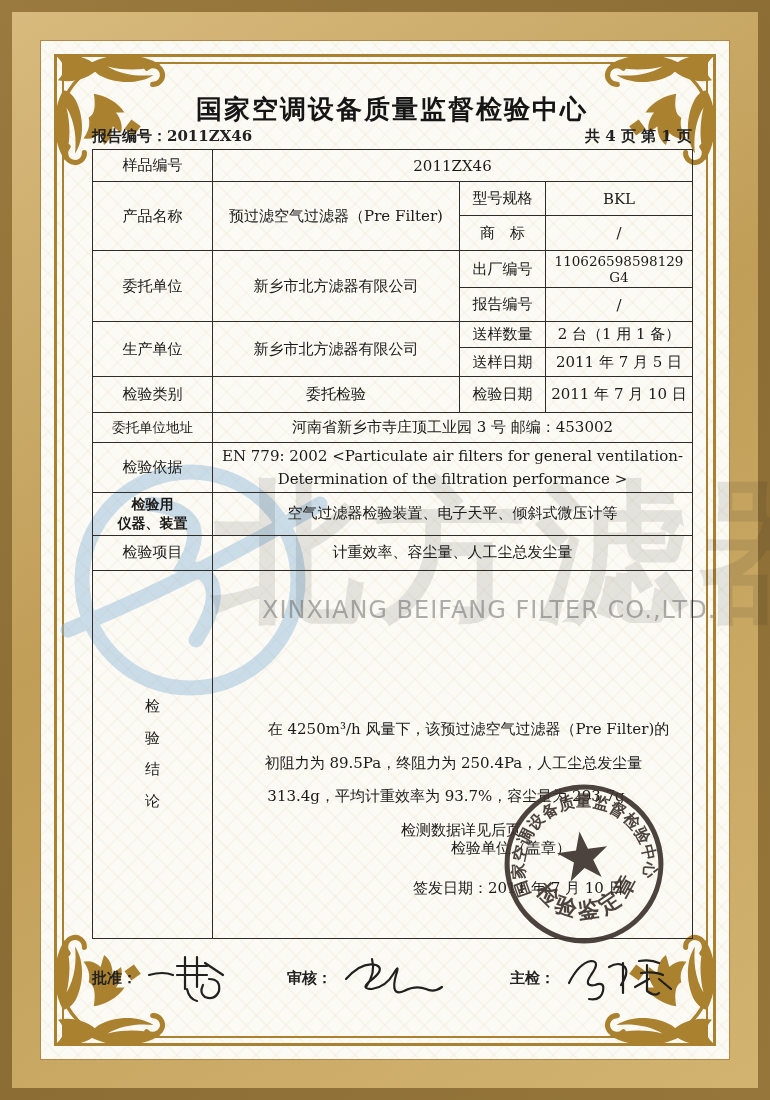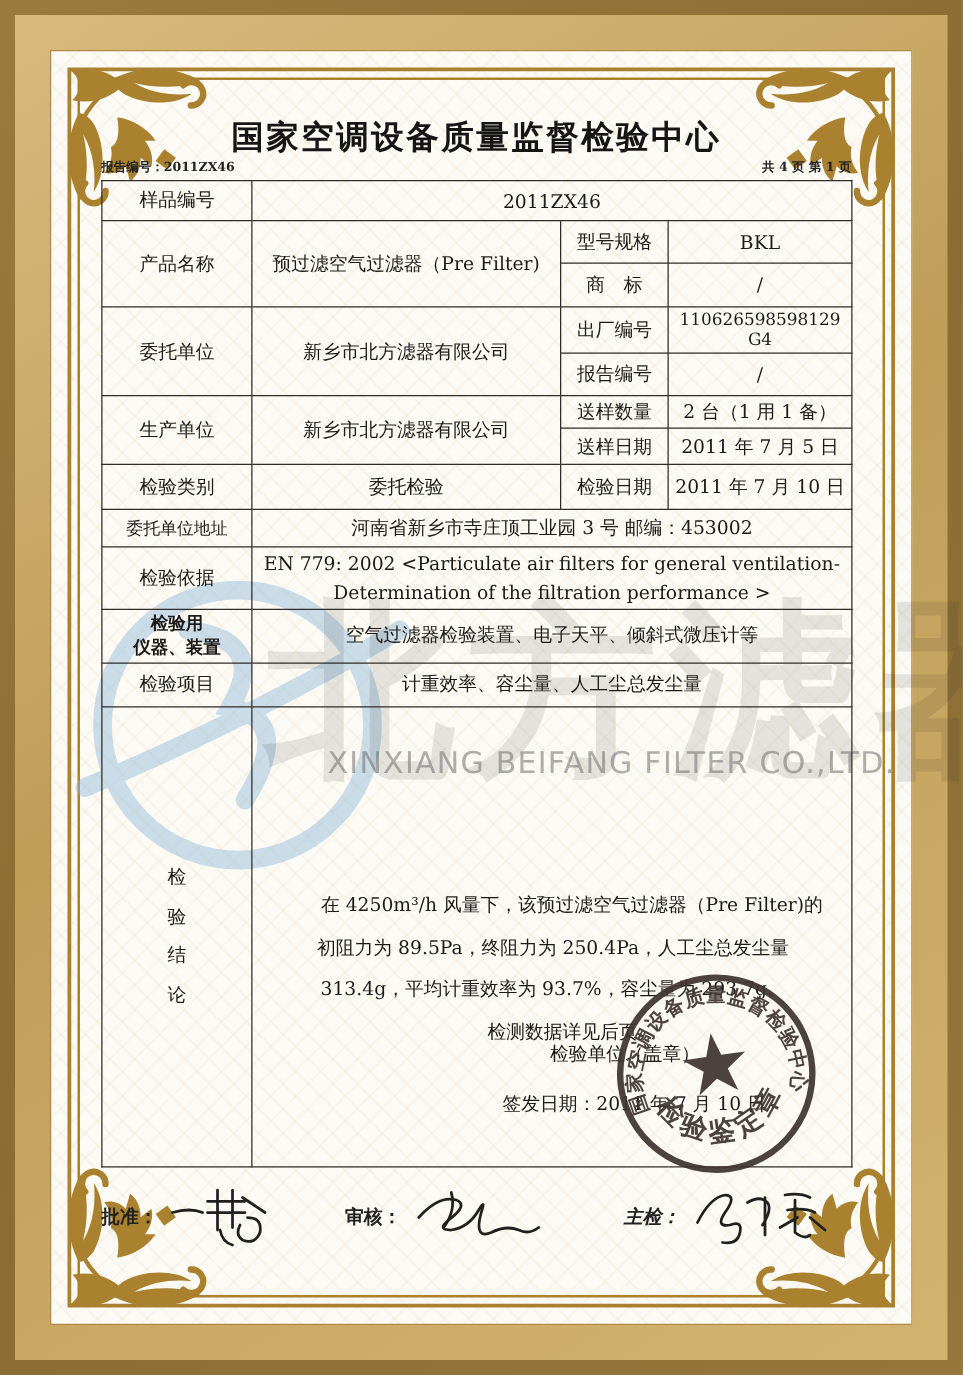--- a/index.html
+++ b/index.html
@@ -34,24 +34,24 @@
     font-family:"DejaVu Sans","Liberation Sans",sans-serif;
   }
   .wm-en{
     position:absolute;left:262px;top:596px;font-size:24px;letter-spacing:1px;
     color:rgba(110,110,110,0.55);white-space:nowrap;
     font-family:"DejaVu Sans","Liberation Sans",sans-serif;
   }
   .wm-logo{position:absolute;left:50px;top:452px;opacity:0.45;}
 
   
-  .content{position:absolute;left:81px;top:92px;width:600px;}
+  .content{position:absolute;left:92px;top:92px;width:600px;}
   .center-name{text-align:center;font-size:26px;font-weight:700;letter-spacing:2px;margin:0;color:#151515;}
   .report-title{text-align:center;font-size:31px;font-weight:700;letter-spacing:0.62em;text-indent:0.62em;margin:8px 0 10px 0;color:#151515;}
-  .meta-row{display:flex;justify-content:space-between;align-items:flex-end;font-size:10px;font-weight:700;margin-bottom:3px;}
+  .meta-row{display:flex;justify-content:space-between;align-items:flex-end;font-size:15px;font-weight:700;margin-bottom:3px;}
 
   table.rpt{border-collapse:collapse;width:600px;table-layout:fixed;}
   table.rpt td{
     border:1.6px solid #2e2b28;text-align:center;vertical-align:middle;
     font-size:15px;padding:2px 4px;color:#1c1a18;
   }
   td.pre{white-space:pre-line;line-height:1.35;font-weight:bold;}
   td.lft{text-align:left;padding-left:14px;}
   td.small{font-size:13.5px;line-height:1.5;padding:4px 8px;}
   .concl-label{white-space:pre-line;line-height:2.1;font-size:16px;vertical-align:middle;}
@@ -59,21 +59,21 @@
   .concl-text{padding:52px 14px 0 16px;font-size:15px;line-height:2.25;}
   .concl-text p{margin:0;text-indent:2em;}
   .unit-line{position:absolute;left:238px;top:268px;font-size:15px;text-align:center;}
   .issue-line{position:absolute;left:200px;top:308px;font-size:15px;}
   .stamp{position:absolute;right:26px;bottom:-8px;transform:rotate(-8deg);opacity:0.92;}
 
   .sig-row{display:flex;align-items:center;margin-top:14px;font-size:15px;font-weight:700;}
   .sig-row .lbl{white-space:nowrap;}
   .sig{margin:0 6px;}
   .sig path{fill:none;stroke:#20201f;stroke-width:2.2;stroke-linecap:round;stroke-linejoin:round;}
-  .g1{margin-left:0;} .g2{margin-left:28px;} .g3{margin-left:46px;font-style:italic;}
+  .g1{margin-left:0;} .g2{margin-left:28px;} .g3{margin-left:46px;}
 
   .stamp text{font-family:"DejaVu Sans","Liberation Sans",sans-serif;}
 </style>
 </head>
 <body>
 
 <div class="canvas">
   <div class="mat"></div>
   <div class="paper"></div>
   <div class="frame-a"></div>

